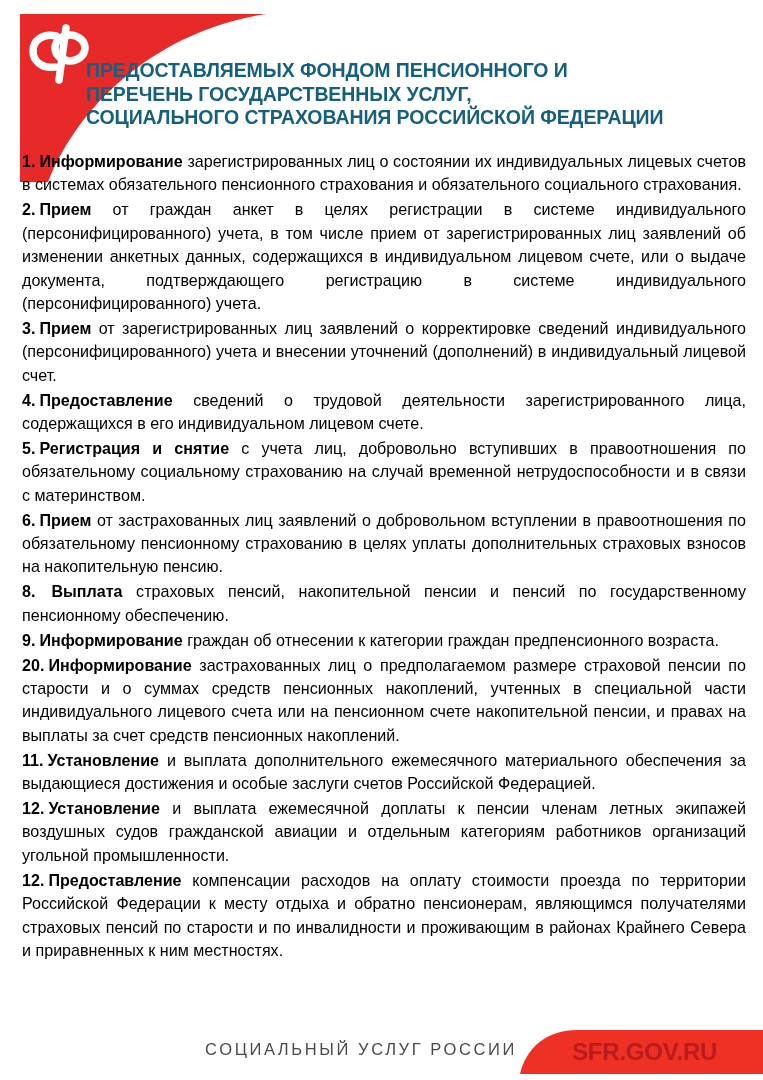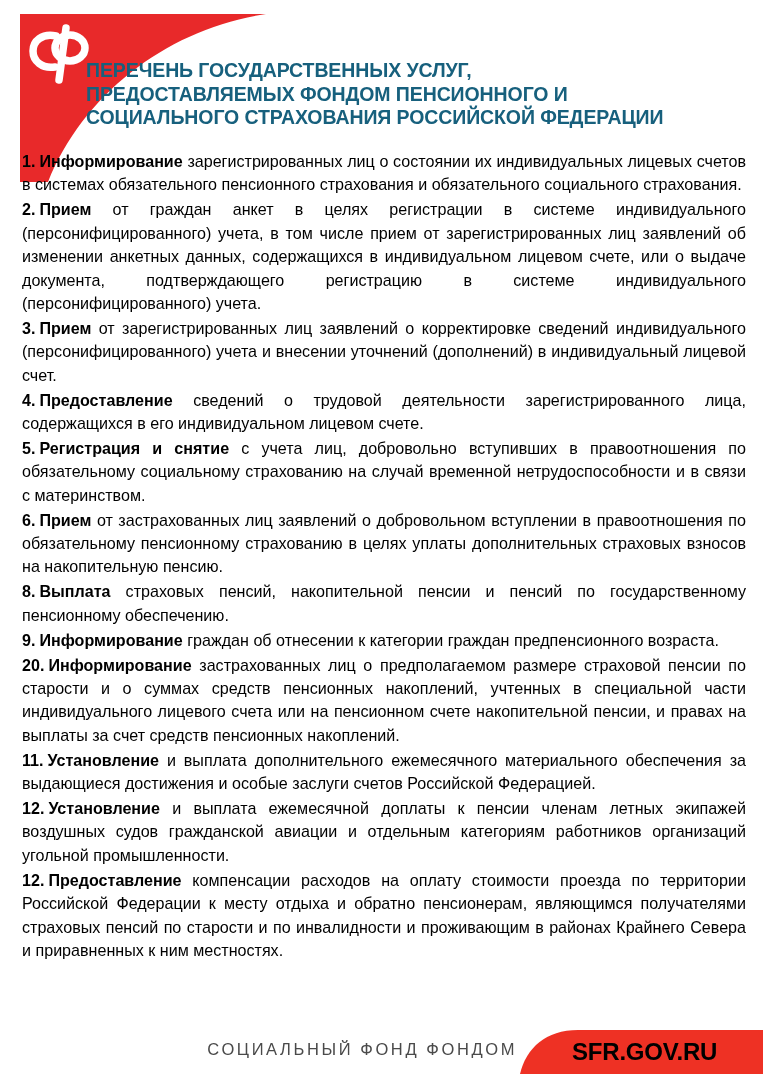--- a/index.html
+++ b/index.html
@@ -108,21 +108,21 @@
     left: 0;
     top: 0;
     display: block;
   }
   .footer-badge-text {
     position: absolute;
     left: 52px;
     top: 8px;
     font-size: 24px;
     font-weight: bold;
-    color: #000000;
+    color: #b91c1c;
     letter-spacing: -0.2px;
     white-space: nowrap;
   }
 </style>
 </head>
 <body>
 
 <div class="page">
 
   <div class="header">
@@ -140,22 +140,22 @@
           <path d="M30 14 C16 11 7 19 7 29 C7 39 16 47 29 45"></path>
 
           <ellipse cx="44" cy="26" rx="15" ry="13"></ellipse>
 
           <path d="M40 6 L33 58"></path>
         </g>
       </svg>
     </div>
 
     <div class="title-block">
+      <div class="title-line" style="color:#17607d">ПРЕДОСТАВЛЯЕМЫХ ФОНДОМ ПЕНСИОННОГО И</div>
       <div class="title-line" style="color:#17607d">ПЕРЕЧЕНЬ ГОСУДАРСТВЕННЫХ УСЛУГ,</div>
-      <div class="title-line" style="color:#17607d">ПРЕДОСТАВЛЯЕМЫХ ФОНДОМ ПЕНСИОННОГО И</div>
       <div class="title-line" style="color:#17607d">СОЦИАЛЬНОГО СТРАХОВАНИЯ РОССИЙСКОЙ ФЕДЕРАЦИИ</div>
     </div>
 
   </div>
 
   <div class="content">
 
     <p class="service-item">
       <span class="lead">1.</span><span class="lead" style="margin-left:4px">Информирование</span><span> зарегистрированных лиц о состоянии их индивидуальных лицевых счетов в системах обязательного пенсионного страхования и обязательного социального страхования.</span>
     </p>
@@ -175,21 +175,21 @@
     <p class="service-item">
       <span class="lead">5.</span><span class="lead" style="margin-left:4px">Регистрация и снятие</span><span> с учета лиц, добровольно вступивших в правоотношения по обязательному социальному страхованию на случай временной нетрудоспособности и в связи с материнством.</span>
     </p>
 
     <p class="service-item">
       <span class="lead">6.</span><span class="lead" style="margin-left:4px">Прием</span><span> от застрахованных лиц заявлений о добровольном вступлении в правоотношения по обязательному пенсионному страхованию в целях уплаты дополнительных страховых взносов на накопительную пенсию.</span>
     </p>
 
 
     <p class="service-item">
-      <span class="lead">8.</span><span class="lead" style="margin-left:4px">Выплата</span><span> страховых пенсий, накопительной пенсии и пенсий по государственному пенсионному обеспечению.</span>
+      <span class="lead">8.</span><span class="lead" style="margin-left:16px">Выплата</span><span> страховых пенсий, накопительной пенсии и пенсий по государственному пенсионному обеспечению.</span>
     </p>
 
     <p class="service-item">
       <span class="lead">9.</span><span class="lead" style="margin-left:4px">Информирование</span><span> граждан об отнесении к категории граждан предпенсионного возраста.</span>
     </p>
 
     <p class="service-item">
       <span class="lead">20.</span><span class="lead" style="margin-left:4px">Информирование</span><span> застрахованных лиц о предполагаемом размере страховой пенсии по старости и о суммах средств пенсионных накоплений, учтенных в специальной части индивидуального лицевого счета или на пенсионном счете накопительной пенсии, и правах на выплаты за счет средств пенсионных накоплений.</span>
     </p>
 
@@ -202,21 +202,21 @@
     </p>
 
     <p class="service-item">
       <span class="lead">12.</span><span class="lead" style="margin-left:4px">Предоставление</span><span> компенсации расходов на оплату стоимости проезда по территории Российской Федерации к месту отдыха и обратно пенсионерам, являющимся получателями страховых пенсий по старости и по инвалидности и проживающим в районах Крайнего Севера и приравненных к ним местностях.</span>
     </p>
 
   </div>
 
   <div class="footer">
 
-    <div class="footer-org">СОЦИАЛЬНЫЙ ФОНД ФОНДОМ</div>
+    <div class="footer-org">СОЦИАЛЬНЫЙ УСЛУГ РОССИИ</div>
 
     <div class="footer-badge">
       <svg width="243" height="44" viewBox="0 0 243 44" xmlns="http://www.w3.org/2000/svg">
         <path d="M243 0 H58 C26 0 6 18 0 44 H243 Z" fill="#ee3124"></path>
       </svg>
       <div class="footer-badge-text">SFR.GOV.RU</div>
     </div>
 
   </div>
 

